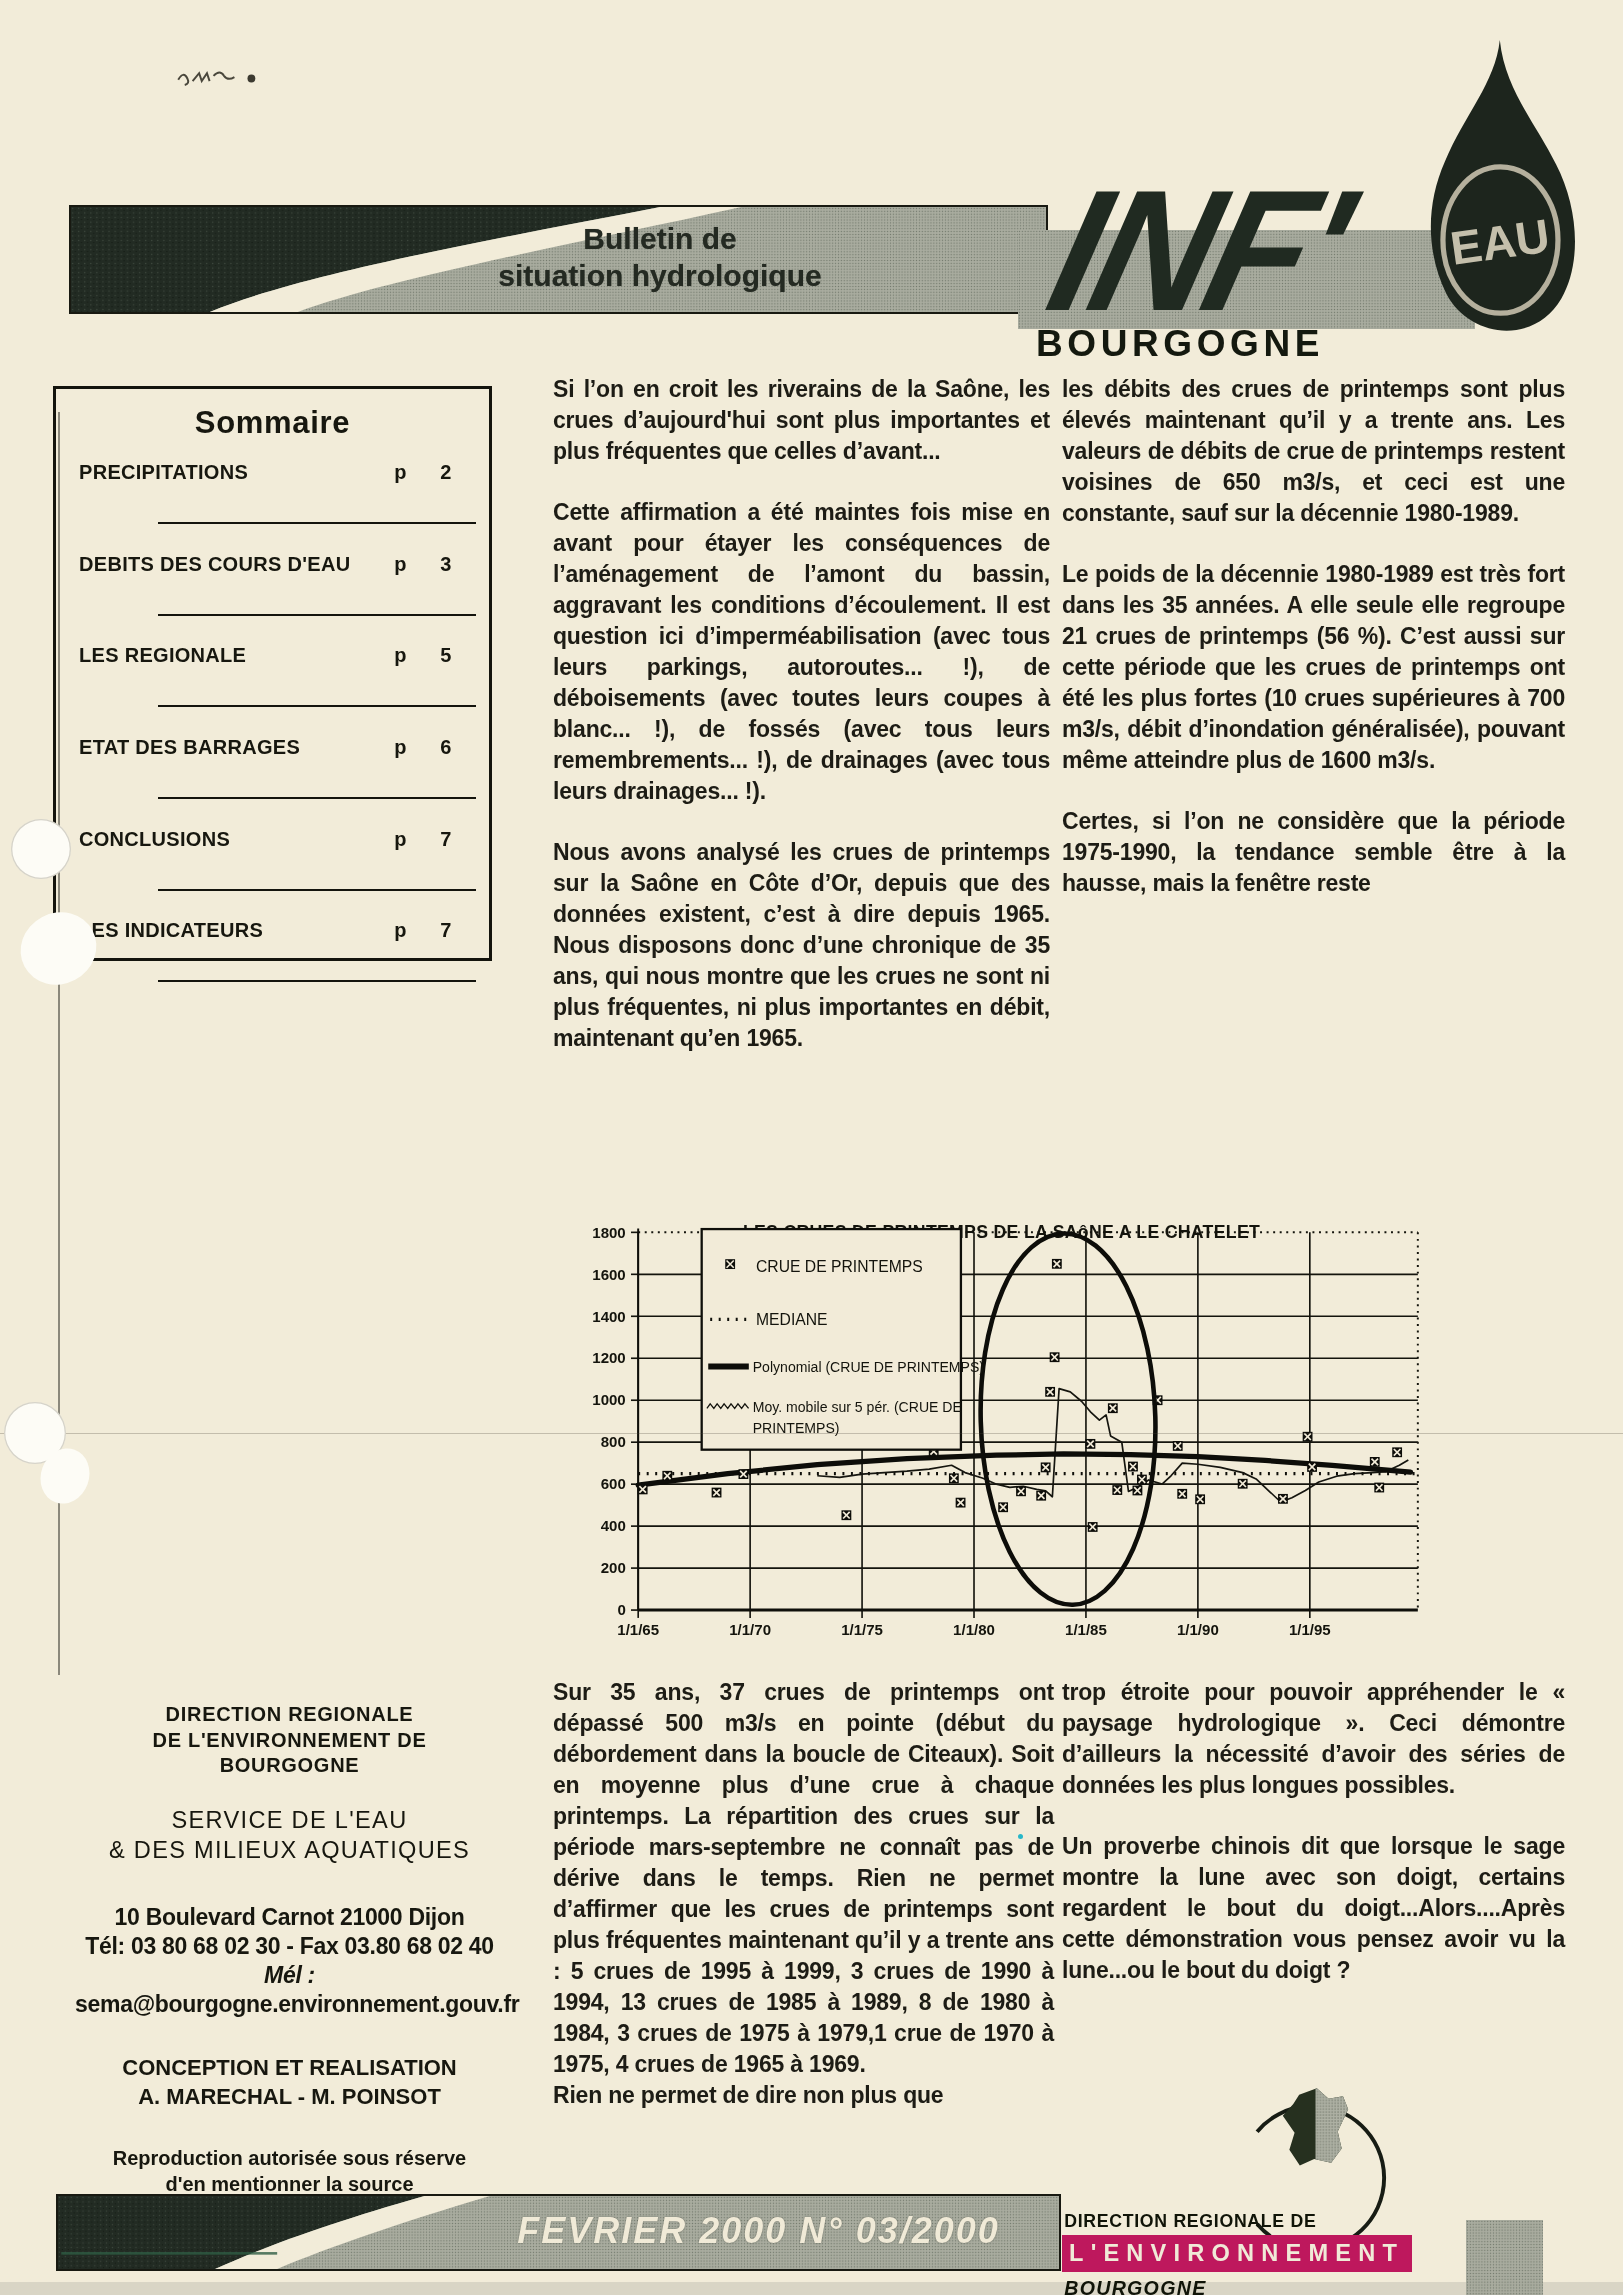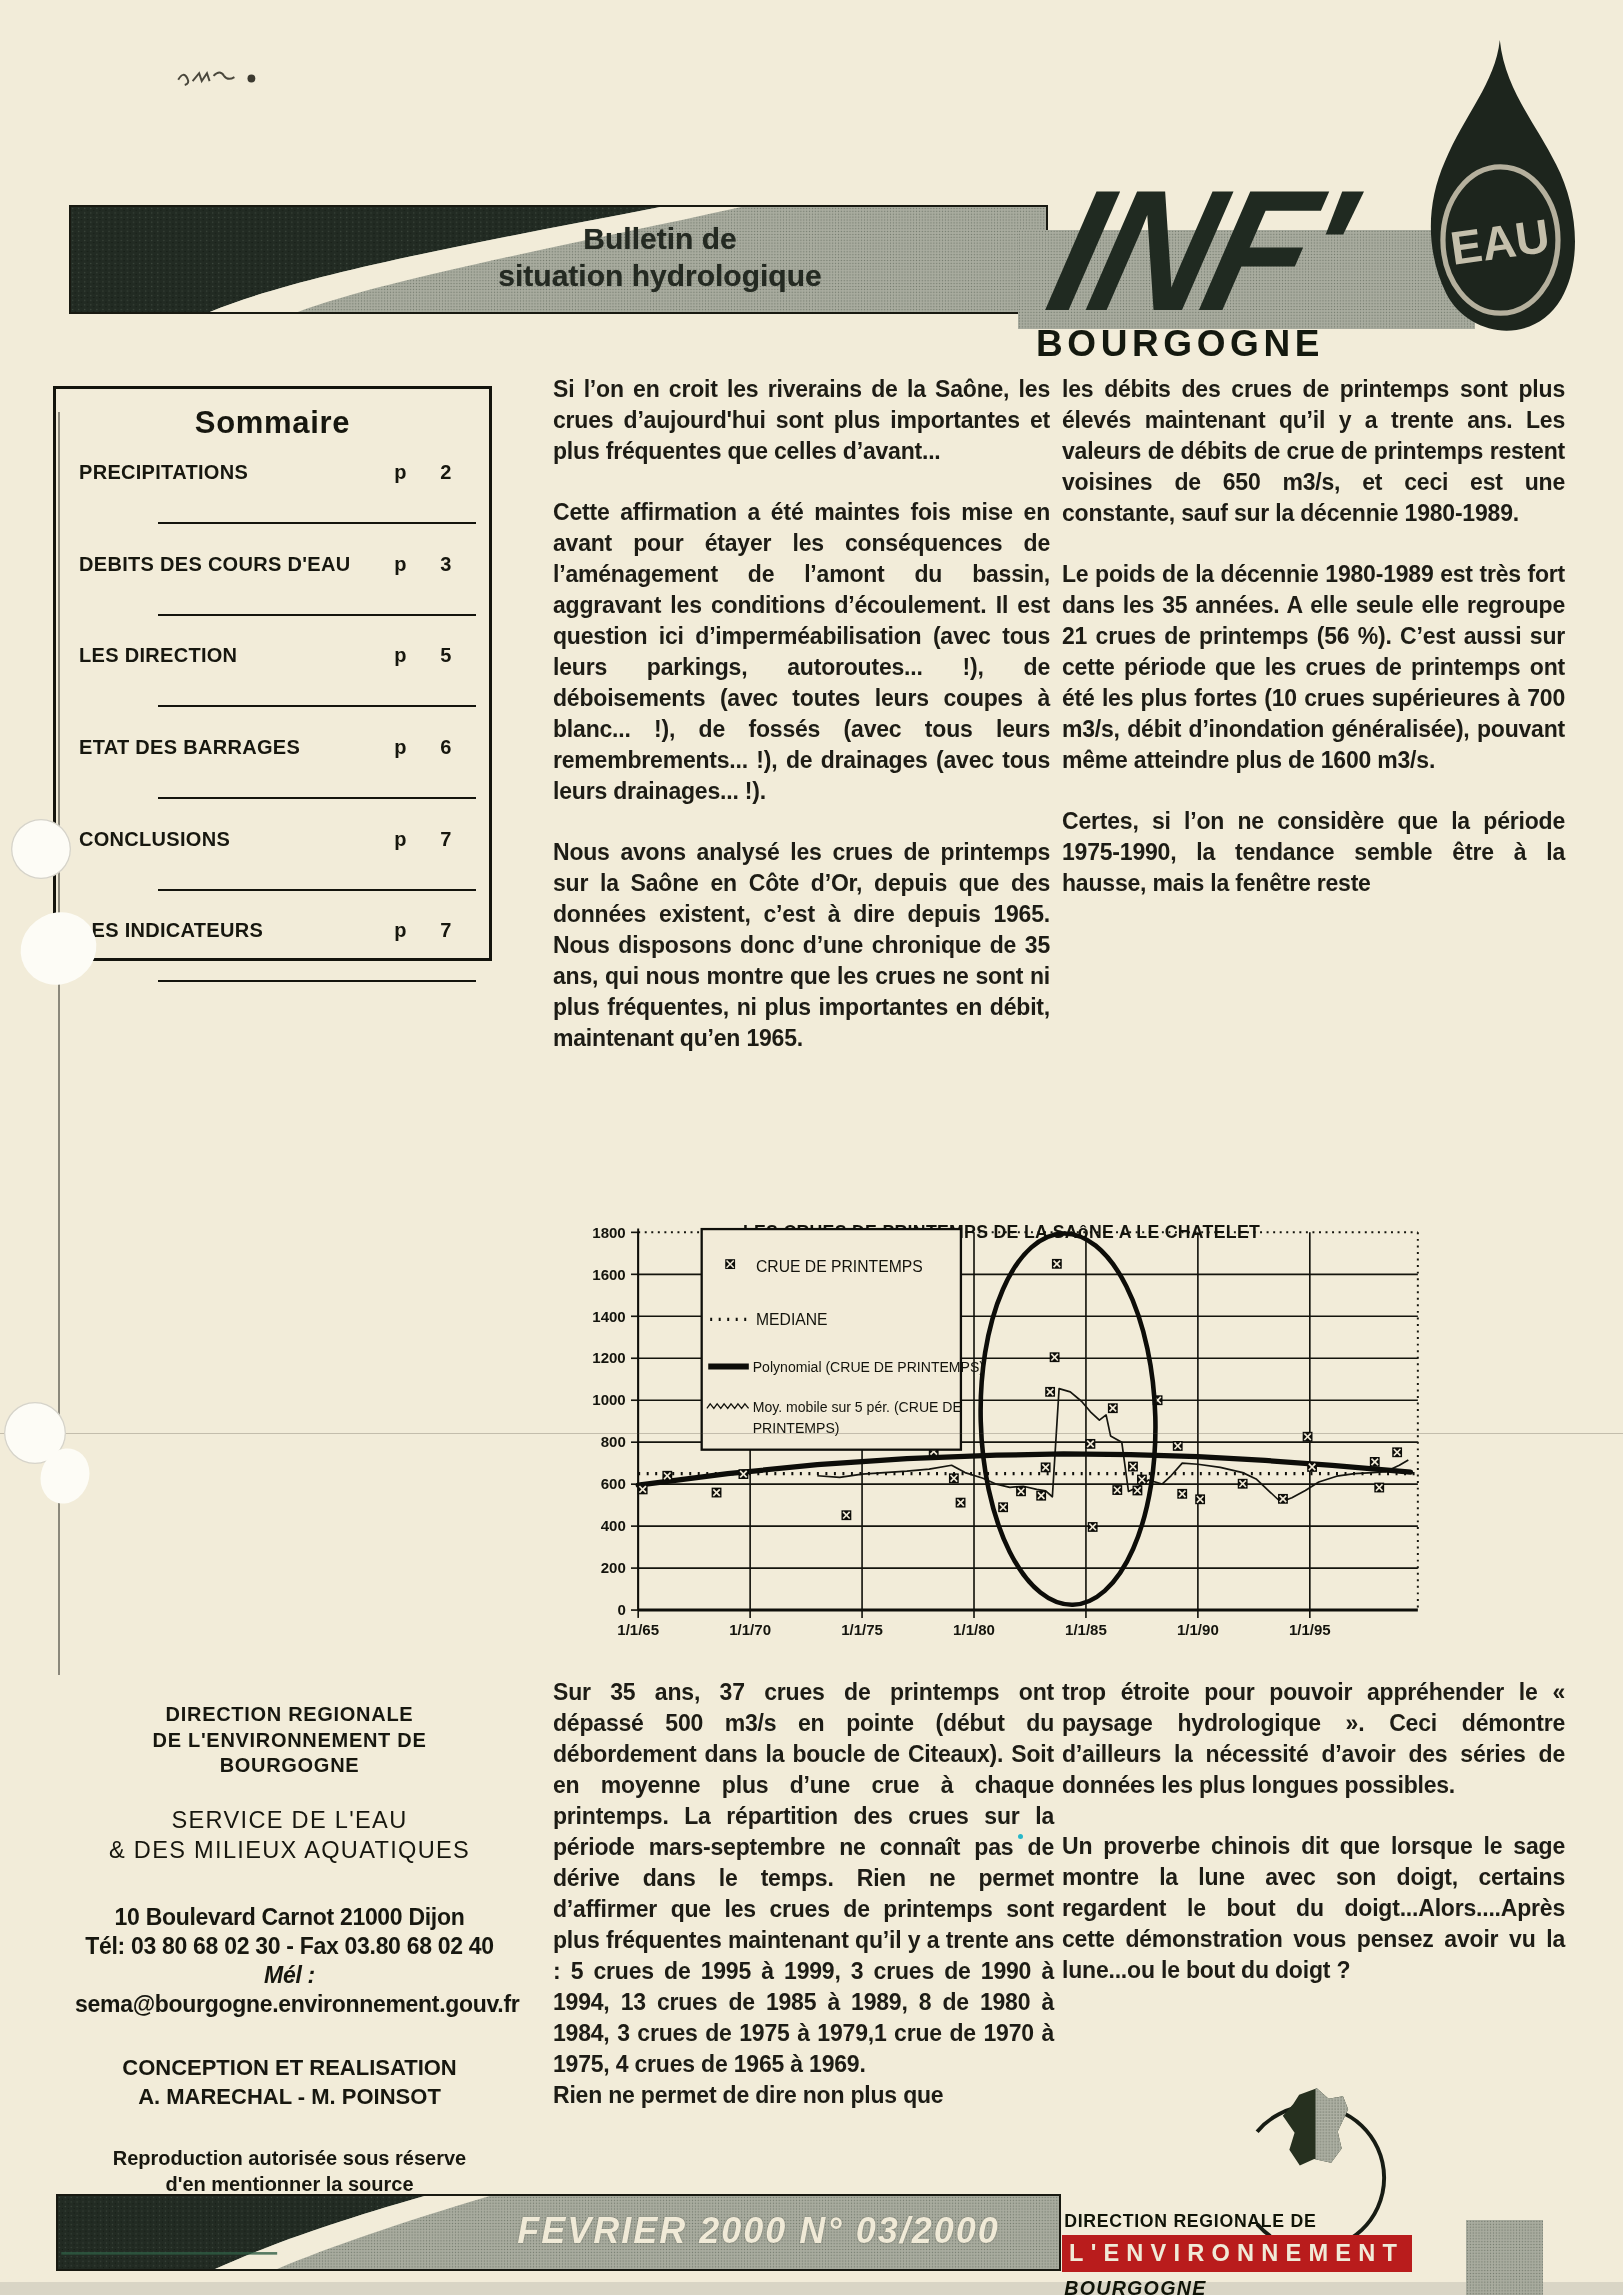--- a/index.html
+++ b/index.html
@@ -38,21 +38,21 @@
   .info .svc{font-size:23.6px;line-height:30px;font-weight:400;letter-spacing:1.3px;}
   .info .addr{font-size:23px;line-height:29px;font-weight:700;letter-spacing:-0.3px;}
   .info .mel{font-style:italic;}
   .info .concep{font-size:22px;line-height:29px;font-weight:700;text-align:center;}
   .info .repro{font-size:20px;line-height:26px;font-weight:700;}
   .gap40{height:26px;} .gap60{height:38px;} .gap55{height:34px;}
   
   .footer-issue{font-size:36px;font-weight:700;font-style:italic;letter-spacing:2px;color:#f0ead7;
                 text-shadow:0 0 1.3px rgba(20,25,18,.55);text-align:center;}
   .diren-l1{font-size:17.7px;font-weight:700;letter-spacing:0.7px;color:#101408;}
-  .diren-bar{background:#b91c1c;display:flex;align-items:center;justify-content:center;}
+  .diren-bar{background:#be185d;display:flex;align-items:center;justify-content:center;}
   .diren-bar span{color:#f0ead7;font-size:23.6px;font-weight:700;letter-spacing:7.2px;}
   .diren-l3{font-size:19.6px;font-weight:700;font-style:italic;letter-spacing:1.3px;color:#101408;}
   
   .hole{background:#fdfcf6;border-radius:50%;box-shadow:0 0 0 1.3px rgba(140,135,118,.35) inset;}
   .blob{background:#fdfcf6;border-radius:50%;}
   .scanline{background:rgba(75,70,58,.28);}
   .vline{background:rgba(30,30,24,.75);}
   .bottom-strip{background:#d9d5c5;}
 </style>
 </head>
@@ -105,21 +105,21 @@
     <div class="som-item" style="top:164px;">
       <div class="som-row">
         <span class="som-label">DEBITS DES COURS D'EAU</span>
         <span class="som-p">p</span>
         <span class="som-page">3</span>
       </div>
         <div class="som-line"></div>
     </div>
     <div class="som-item" style="top:255px;">
       <div class="som-row">
-        <span class="som-label">LES DIRECTION</span>
+        <span class="som-label">LES REGIONALE</span>
         <span class="som-p">p</span>
         <span class="som-page">5</span>
       </div>
         <div class="som-line"></div>
     </div>
     <div class="som-item" style="top:347px;">
       <div class="som-row">
         <span class="som-label">ETAT DES BARRAGES</span>
         <span class="som-p">p</span>
         <span class="som-page">6</span>

